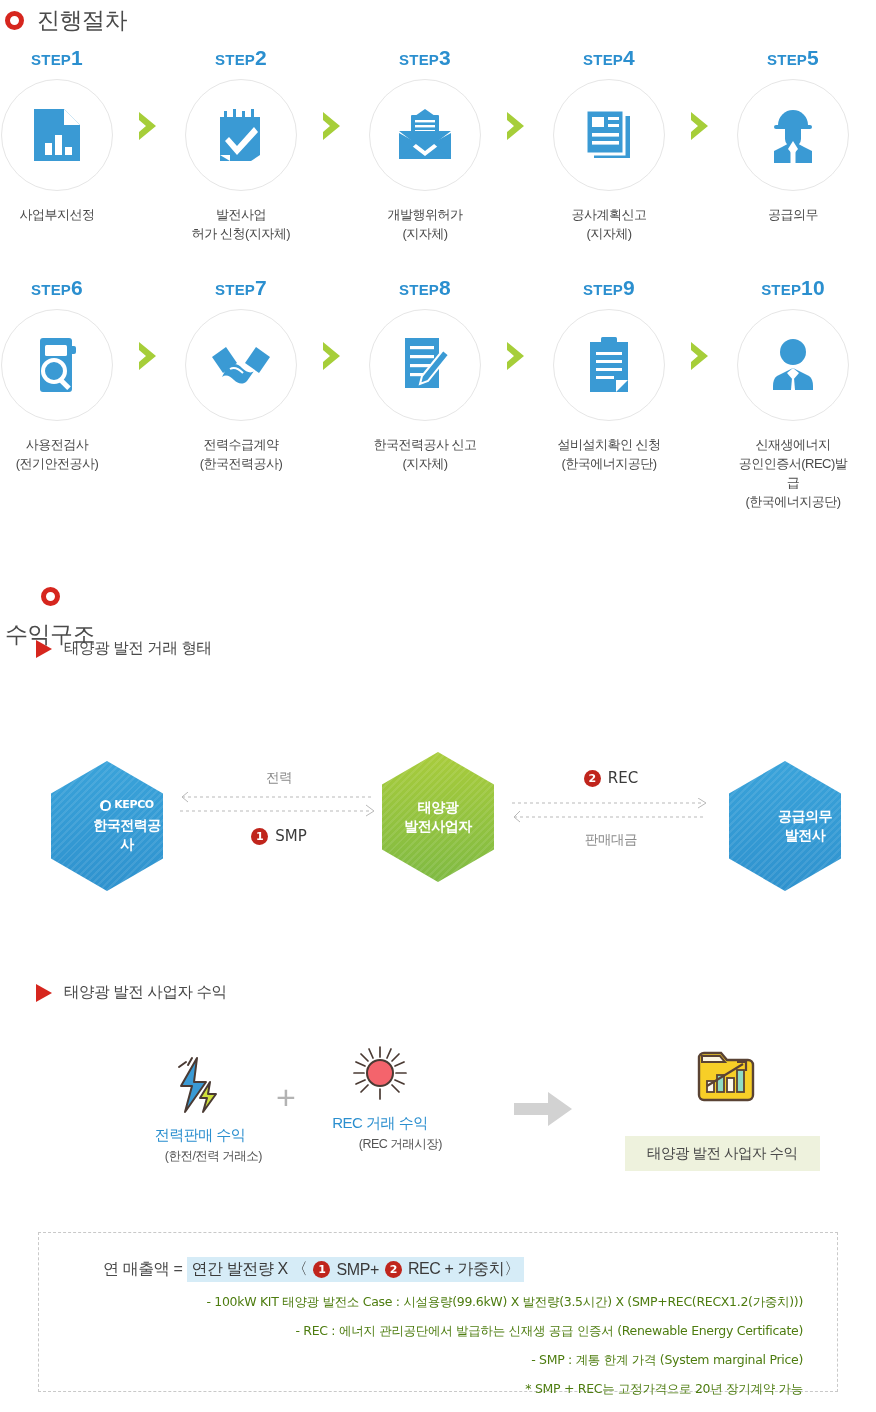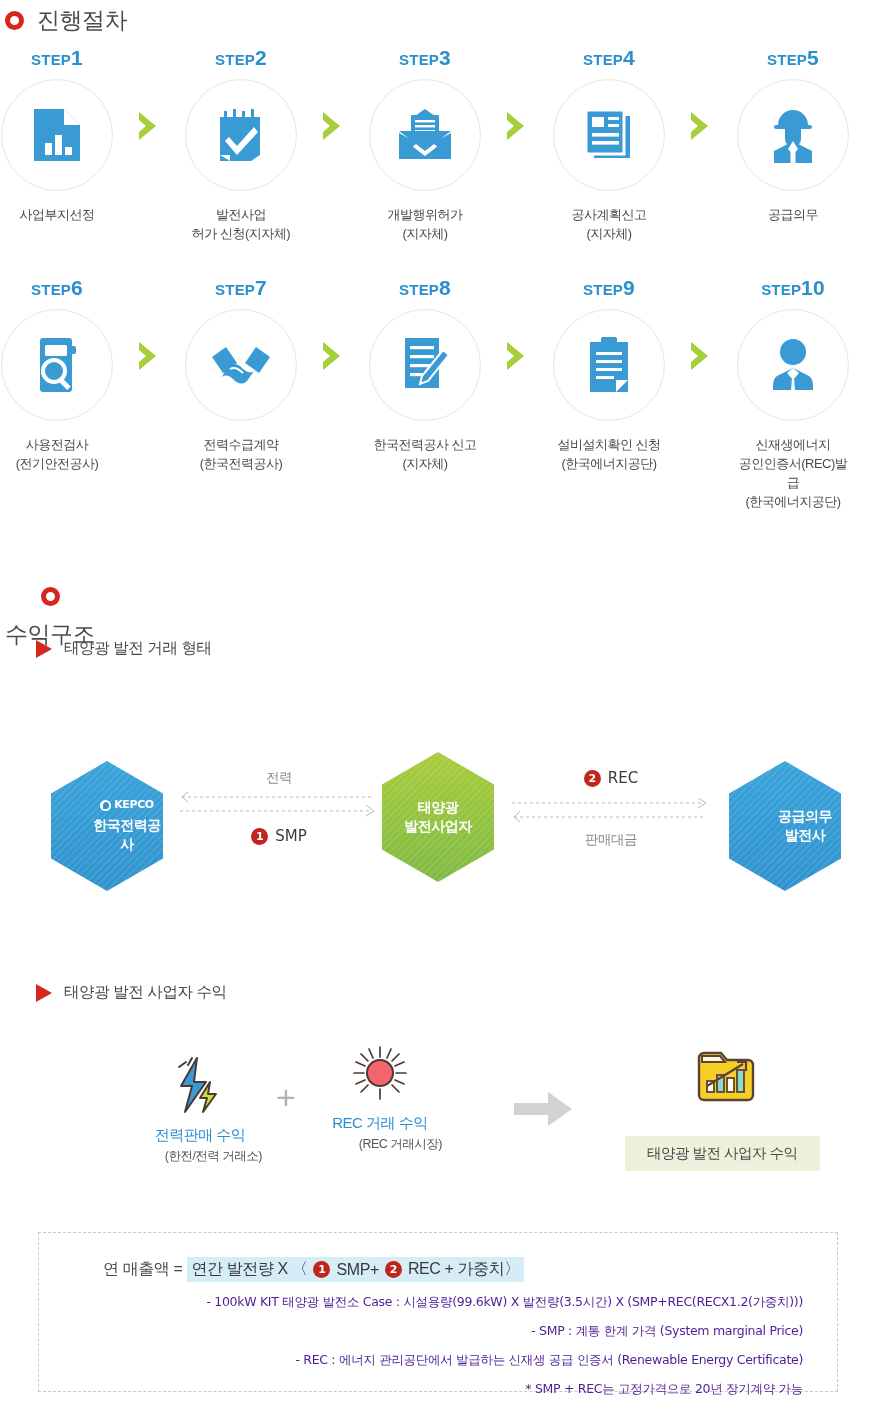--- a/index.html
+++ b/index.html
@@ -223,21 +223,21 @@
   .hl {
     background: #d6ecf7;
     display: inline-flex;
     align-items: center;
     gap: 6px;
     padding: 2px 4px;
     color: #3a3a3a;
   }
   .note {
     font-size: 12.5px;
-    color: #4c1d95;
+    color: #4d7c0f;
     letter-spacing: -0.3px;
     margin-top: 12px;
     margin-left: 24px;
     font-family: "DejaVu Sans", sans-serif;
   }
   .note:first-of-type { margin-top: 20px; }
 </style>
 </head>
 <body>
 
@@ -621,16 +621,16 @@
     <span class="hl">
       <span>연간 발전량 X 〈</span>
       <span class="num-badge">1</span>
       <span>SMP+</span>
       <span class="num-badge">2</span>
       <span>REC + 가중치〉</span>
     </span>
   </div>
 
   <div class="note">- 100kW KIT 태양광 발전소 Case : 시설용량(99.6kW) X 발전량(3.5시간) X (SMP+REC(RECX1.2(가중치)))</div>
+  <div class="note">- REC : 에너지 관리공단에서 발급하는 신재생 공급 인증서 (Renewable Energy Certificate)</div>
   <div class="note">- SMP : 계통 한계 가격 (System marginal Price)</div>
-  <div class="note">- REC : 에너지 관리공단에서 발급하는 신재생 공급 인증서 (Renewable Energy Certificate)</div>
   <div class="note">* SMP + REC는 고정가격으로 20년 장기계약 가능</div>
 </div>
 
 </body></html>

